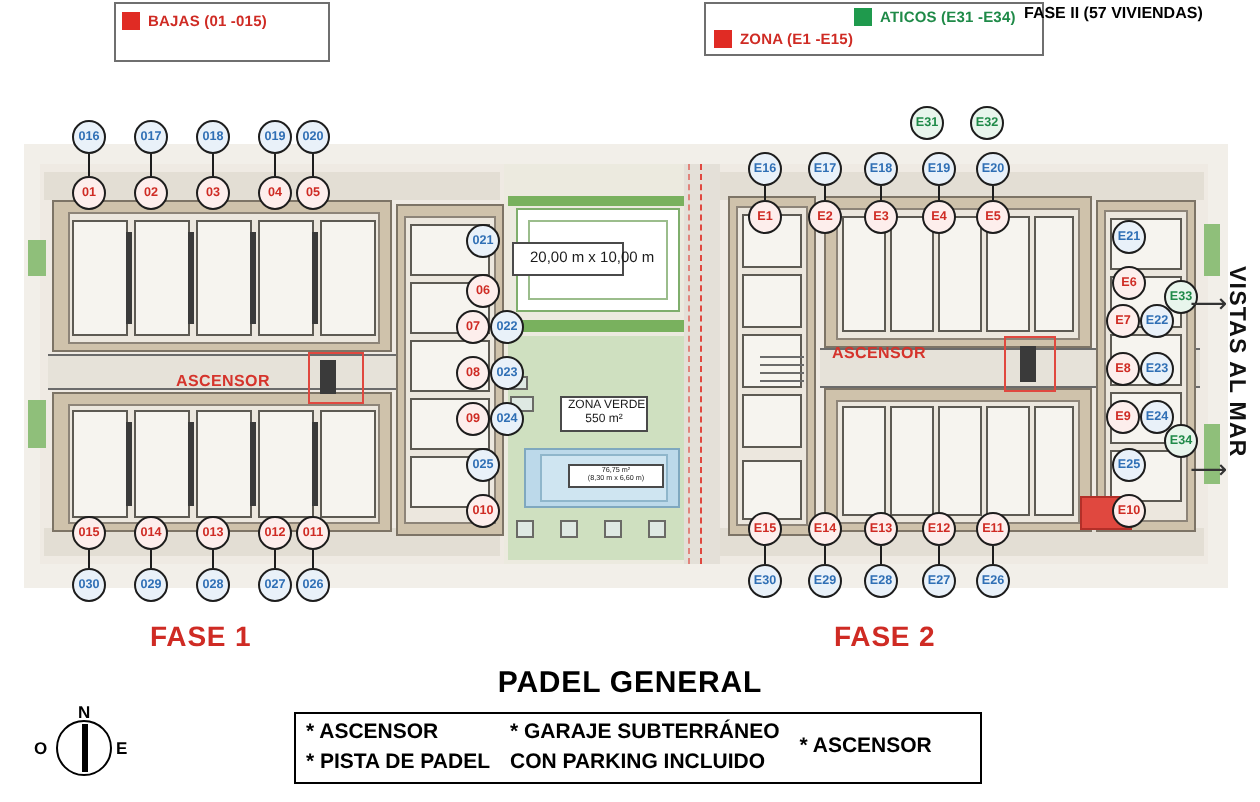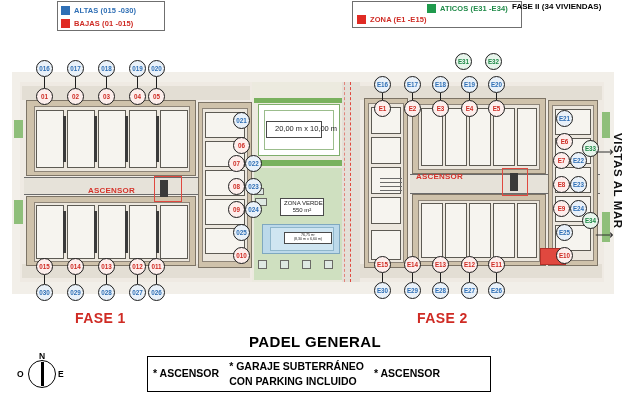--- a/index.html
+++ b/index.html
@@ -138,40 +138,36 @@
   #comp-o{left:-1px;top:17px;}
   #comp-e{left:40px;top:17px;}
 </style>
 </head>
 <body>
 
 <div class="stage">
 
   <div class="legend-box" id="legend-left">
     <div class="legend-row">
-      <span class="legend-sw" style="background:#2f6fb5;"></span>
-      <span class="legend-txt" style="color:#2f6fb5;">ALTAS (015 -030)</span>
-    </div>
-    <div class="legend-row">
       <span class="legend-sw" style="background:#e02b24;"></span>
       <span class="legend-txt" style="color:#cf2b24;">BAJAS (01  -015)</span>
     </div>
   </div>
 
   <div class="legend-box" id="legend-right">
     <div class="legend-row" id="lr-bajas">
       <span class="legend-sw" style="background:#e02b24;"></span>
       <span class="legend-txt" style="color:#cf2b24;">ZONA (E1 -E15)</span>
     </div>
     <div class="legend-row" id="lr-aticos">
       <span class="legend-sw" style="background:#1f9a4d;"></span>
       <span class="legend-txt" style="color:#1f8a48;">ATICOS (E31 -E34)</span>
     </div>
   </div>
-  <div class="phase2-title">FASE II (34 VIVIENDAS)</div>
+  <div class="phase2-title">FASE II (57 VIVIENDAS)</div>
 
   <div class="plan">
 
     <div class="ground" style="left:8px;top:10px;width:232px;height:200px;background:#efeae3;"></div>
     <div class="ground" style="left:240px;top:10px;width:100px;height:200px;background:#eceadf;"></div>
     <div class="ground" style="left:340px;top:10px;width:252px;height:200px;background:#efeae3;"></div>
 
     <div class="paving" style="left:10px;top:14px;width:228px;height:14px;"></div>
     <div class="paving" style="left:10px;top:192px;width:228px;height:14px;"></div>
     <div class="paving" style="left:344px;top:14px;width:246px;height:14px;"></div>
@@ -215,21 +211,21 @@
 
     <div class="green-dark" style="left:2px;top:48px;width:9px;height:18px;"></div>
     <div class="green-dark" style="left:2px;top:128px;width:9px;height:24px;"></div>
 
     <div class="green" style="left:242px;top:96px;width:88px;height:112px;"></div>
     <div class="hedge" style="left:242px;top:26px;width:88px;height:5px;"></div>
     <div class="hedge" style="left:242px;top:88px;width:88px;height:6px;"></div>
 
     <div class="court" style="left:246px;top:32px;width:82px;height:52px;"></div>
     <div class="court-in" style="left:252px;top:38px;width:70px;height:40px;"></div>
-    <div class="tag tag-lg" style="left:254px;top:49px;width:56px;">20,00 m x 10,00 m</div>
+    <div class="tag tag-lg" style="left:244px;top:49px;width:56px;">20,00 m x 10,00 m</div>
 
     <div class="tag" style="left:268px;top:126px;width:44px;">
       <span>ZONA VERDE</span><br>
       <span>550 m²</span>
     </div>
 
     <div class="pool" style="left:250px;top:152px;width:78px;height:30px;"></div>
     <div class="pool-in" style="left:258px;top:155px;width:64px;height:24px;"></div>
     <div class="tag tag-sm" style="left:272px;top:160px;width:48px;">
       <span>76,75 m²</span><br>
@@ -406,20 +402,21 @@
 
   <div class="sea">VISTAS AL MAR</div>
   <div class="arr" style="left:595px;top:145px;">⟶</div>
   <div class="arr" style="left:595px;top:228px;">⟶</div>
 
   <div class="plano-title">PADEL GENERAL</div>
 
   <div class="features">
     <div class="feat-col" id="fc1">
       <div>* ASCENSOR</div>
+      <div>* PISTA DE PADEL</div>
     </div>
     <div class="feat-col" id="fc2">
       <div>* GARAJE SUBTERRÁNEO</div>
       <div>CON PARKING INCLUIDO</div>
     </div>
     <div class="feat-col" id="fc3">
       <div>* ASCENSOR</div>
     </div>
   </div>
 

